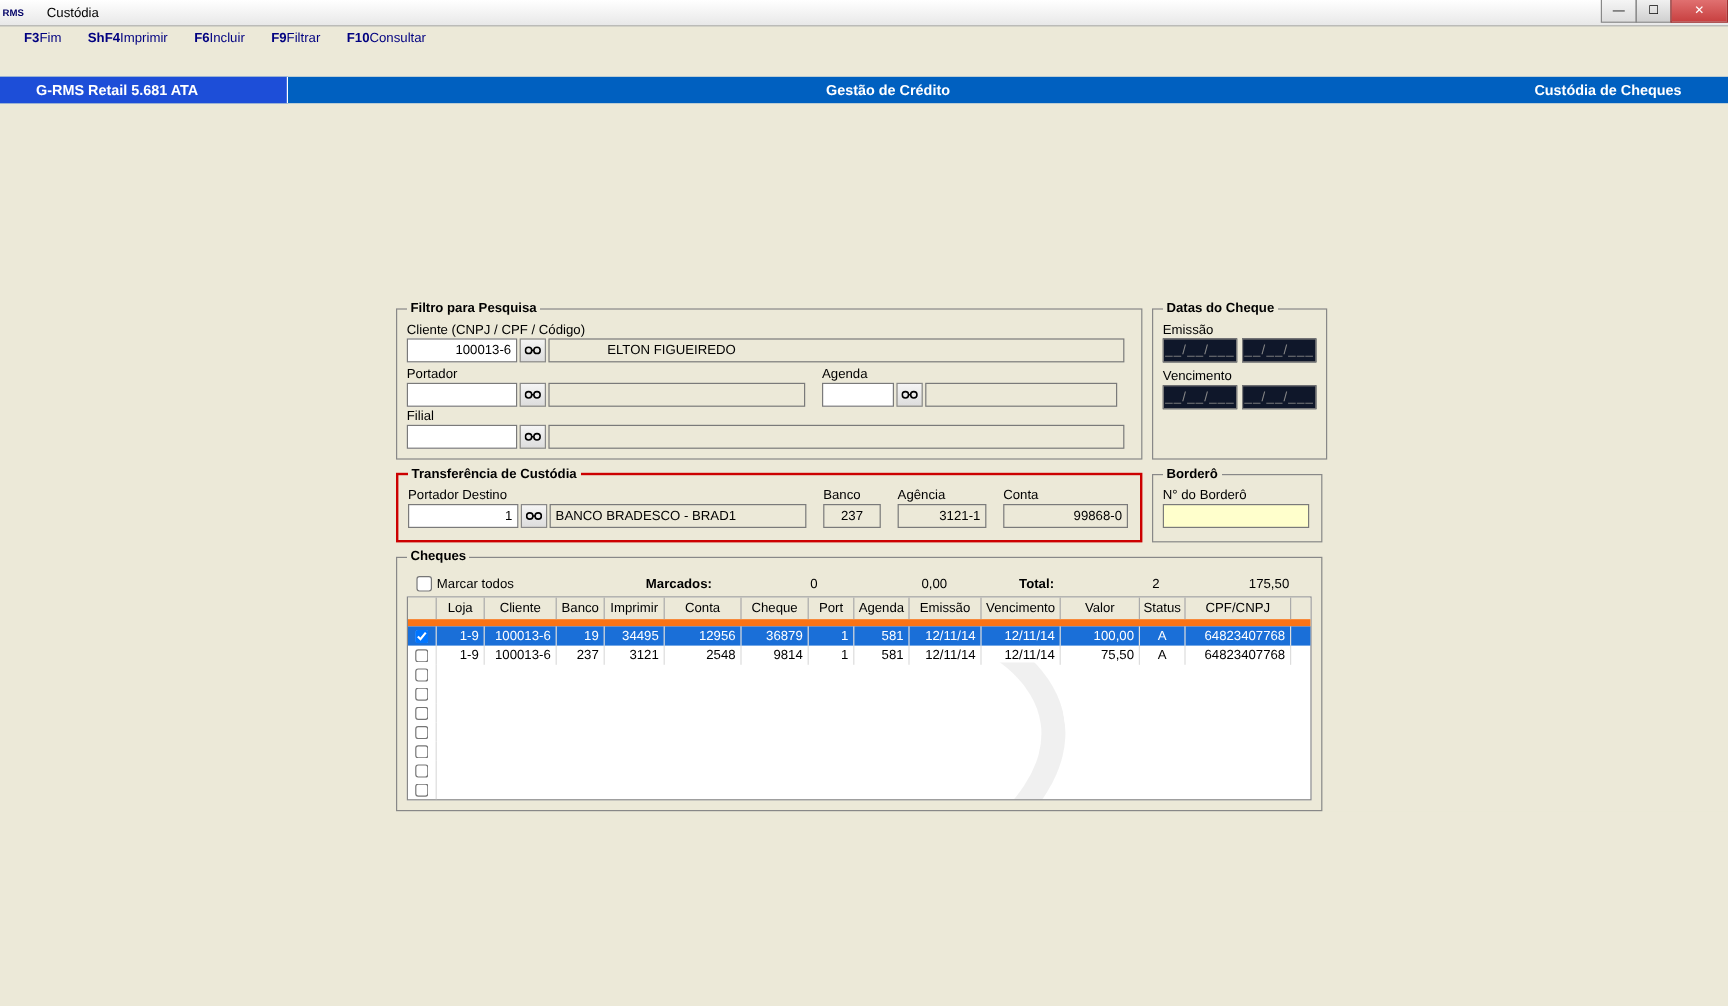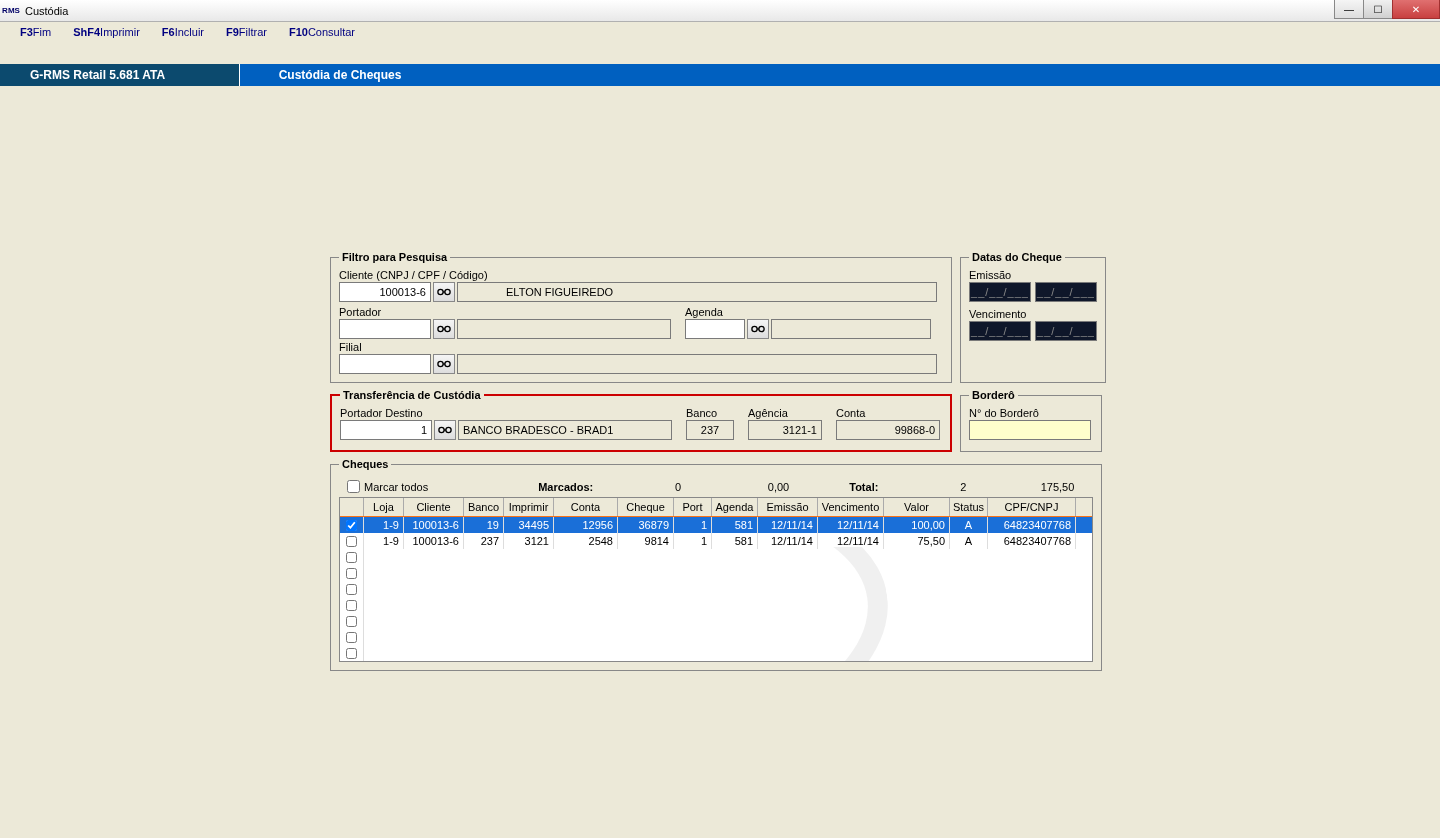--- a/index.html
+++ b/index.html
@@ -1,32 +1,32 @@
 <!DOCTYPE html>
 <html><head>
 <meta charset="utf-8">
 <style>
 * { box-sizing: border-box; margin: 0; padding: 0; }
 body { font-family: Tahoma, Arial, sans-serif; font-size: 11px; background: #ece9d8; width: 1440px; height: 838px; overflow: hidden; }
 
 .titlebar { height: 22px; background: linear-gradient(#fff, #e8e8e8); border-bottom: 1px solid #b0b0b0; display: flex; align-items: center; padding: 0 3px; position: relative; }
-.titlebar .icon { width: 16px; height: 16px; margin-right: 6px; display: inline-flex; align-items: center; justify-content: center; font-size:8px; color:#006; font-weight:bold;text-align:right;}
+.titlebar .icon { width: 16px; height: 16px; margin-right: 20px; display: inline-flex; align-items: center; justify-content: center; font-size:8px; color:#006; font-weight:bold;text-align:right;}
 .titlebar .title { font-size: 11px; }
 .win-controls { position: absolute; right: 0; top: -1px; display: flex; }
 .win-btn { width: 30px; height: 20px; border: 1px solid #888; background: linear-gradient(#f5f5f5,#ddd); display: flex; align-items: center; justify-content: center; margin-left: -1px; font-size: 10px; }
 .win-btn.close { background: linear-gradient(#e07070,#c84040); color: #fff; width: 48px; border-color:#a03030;}
 .win-btn.maximize { background: linear-gradient(#f0f0f0,#d0d0d0); }
 
 .menubar { height: 42px; background: #ece9d8; display: flex; align-items: flex-start; padding: 4px 10px; gap: 2px;}
 .menuitem { display: flex; flex-direction: row; align-items: center; padding: 0 10px; cursor: pointer; }
 .menuitem .fk { color: #000080; font-weight: bold; font-size: 11px; }
 .menuitem .lbl { color: #000080; font-size: 11px; }
 
 .bluebar { height: 22px; background: #0060c0; color: #fff; display: flex; align-items: center; font-size: 12px; font-weight: bold; }
-.bluebar-left { width: 240px; background: #0c4a6e; border-right: 1px solid #fff; padding-left: 30px; display:flex; align-items:center; height:100%;}
+.bluebar-left { width: 240px; background: #1d4ed8; border-right: 1px solid #fff; padding-left: 30px; display:flex; align-items:center; height:100%;}
 .bluebar-mid { flex: 1; text-align: center; }
 .bluebar-right { width: 200px; text-align: center; }
 
 .workarea { padding: 165px 0 0 330px; }
 .panel { background: #ece9d8; }
 .row { display: flex; gap: 8px; }
 
 fieldset { border: 1px solid #888; padding: 6px 8px 8px 8px; margin: 0; position: relative; }
 legend { font-size: 11px; font-weight: bold; padding: 0 3px; }
 .fs-filtro { width: 622px; }
@@ -49,21 +49,21 @@
 
 .date-input { width: 62px; height: 20px; border: 1px solid #7a7a7a; background:#0f172a; font-size:11px; text-align:center; letter-spacing:1px; color:#888;}
 
 .cheques-top { display:flex; align-items:center; gap: 20px; padding: 4px 8px;}
 .cheques-top .chk { display:flex; align-items:center; gap:4px;}
 .cheques-top .lbl-bold { font-weight:bold;}
 .cheques-top .val { width:80px; text-align:right; }
 .cheques-top .group { display:flex; align-items:center; gap:8px;}
 
 .grid { border:1px solid #888; background:#fff; width:100%; }
-.grid-head { display:flex; background:#ece9d8; border-bottom:1px solid #f97316;}
+.grid-head { display:flex; background:#ece9d8; border-bottom:6px solid #f97316;}
 .gh { border-right:1px solid #aaa; padding:2px 4px; font-size:11px; text-align:center; height:18px; display:flex; align-items:center; justify-content:center;}
 .grid-body { min-height: 128px; position:relative;}
 .grid-row { display:flex; height:16px; }
 .grid-row.sel { background:#1a6fd8; color:#fff;}
 .gc { border-right:1px solid #ddd; padding:0 4px; font-size:11px; text-align:right; display:flex; align-items:center; justify-content:flex-end; overflow:hidden;}
 .gc.center { justify-content:center;}
 .gc.chk { justify-content:center; padding:0;}
 .gc input[type=checkbox]{ width:11px; height:11px;}
 
 .col-chk{width:24px;} .col-loja{width:40px;} .col-cliente{width:60px;} .col-banco{width:40px;}
@@ -106,20 +106,21 @@
       <span class="lbl">Filtrar</span>
     </div>
   <div class="menuitem">
       <span class="fk">F10</span>
       <span class="lbl">Consultar</span>
     </div>
 </div>
 
 <div class="bluebar">
   <div class="bluebar-left">G-RMS Retail 5.681 ATA</div>
+  <div class="bluebar-mid">Gestão de Crédito</div>
   <div class="bluebar-right">Custódia de Cheques</div>
 </div>
 
 <div class="workarea">
   <div class="panel">
 
     <div class="row">
 
       <fieldset class="fs-filtro">
         <legend>Filtro para Pesquisa</legend>

